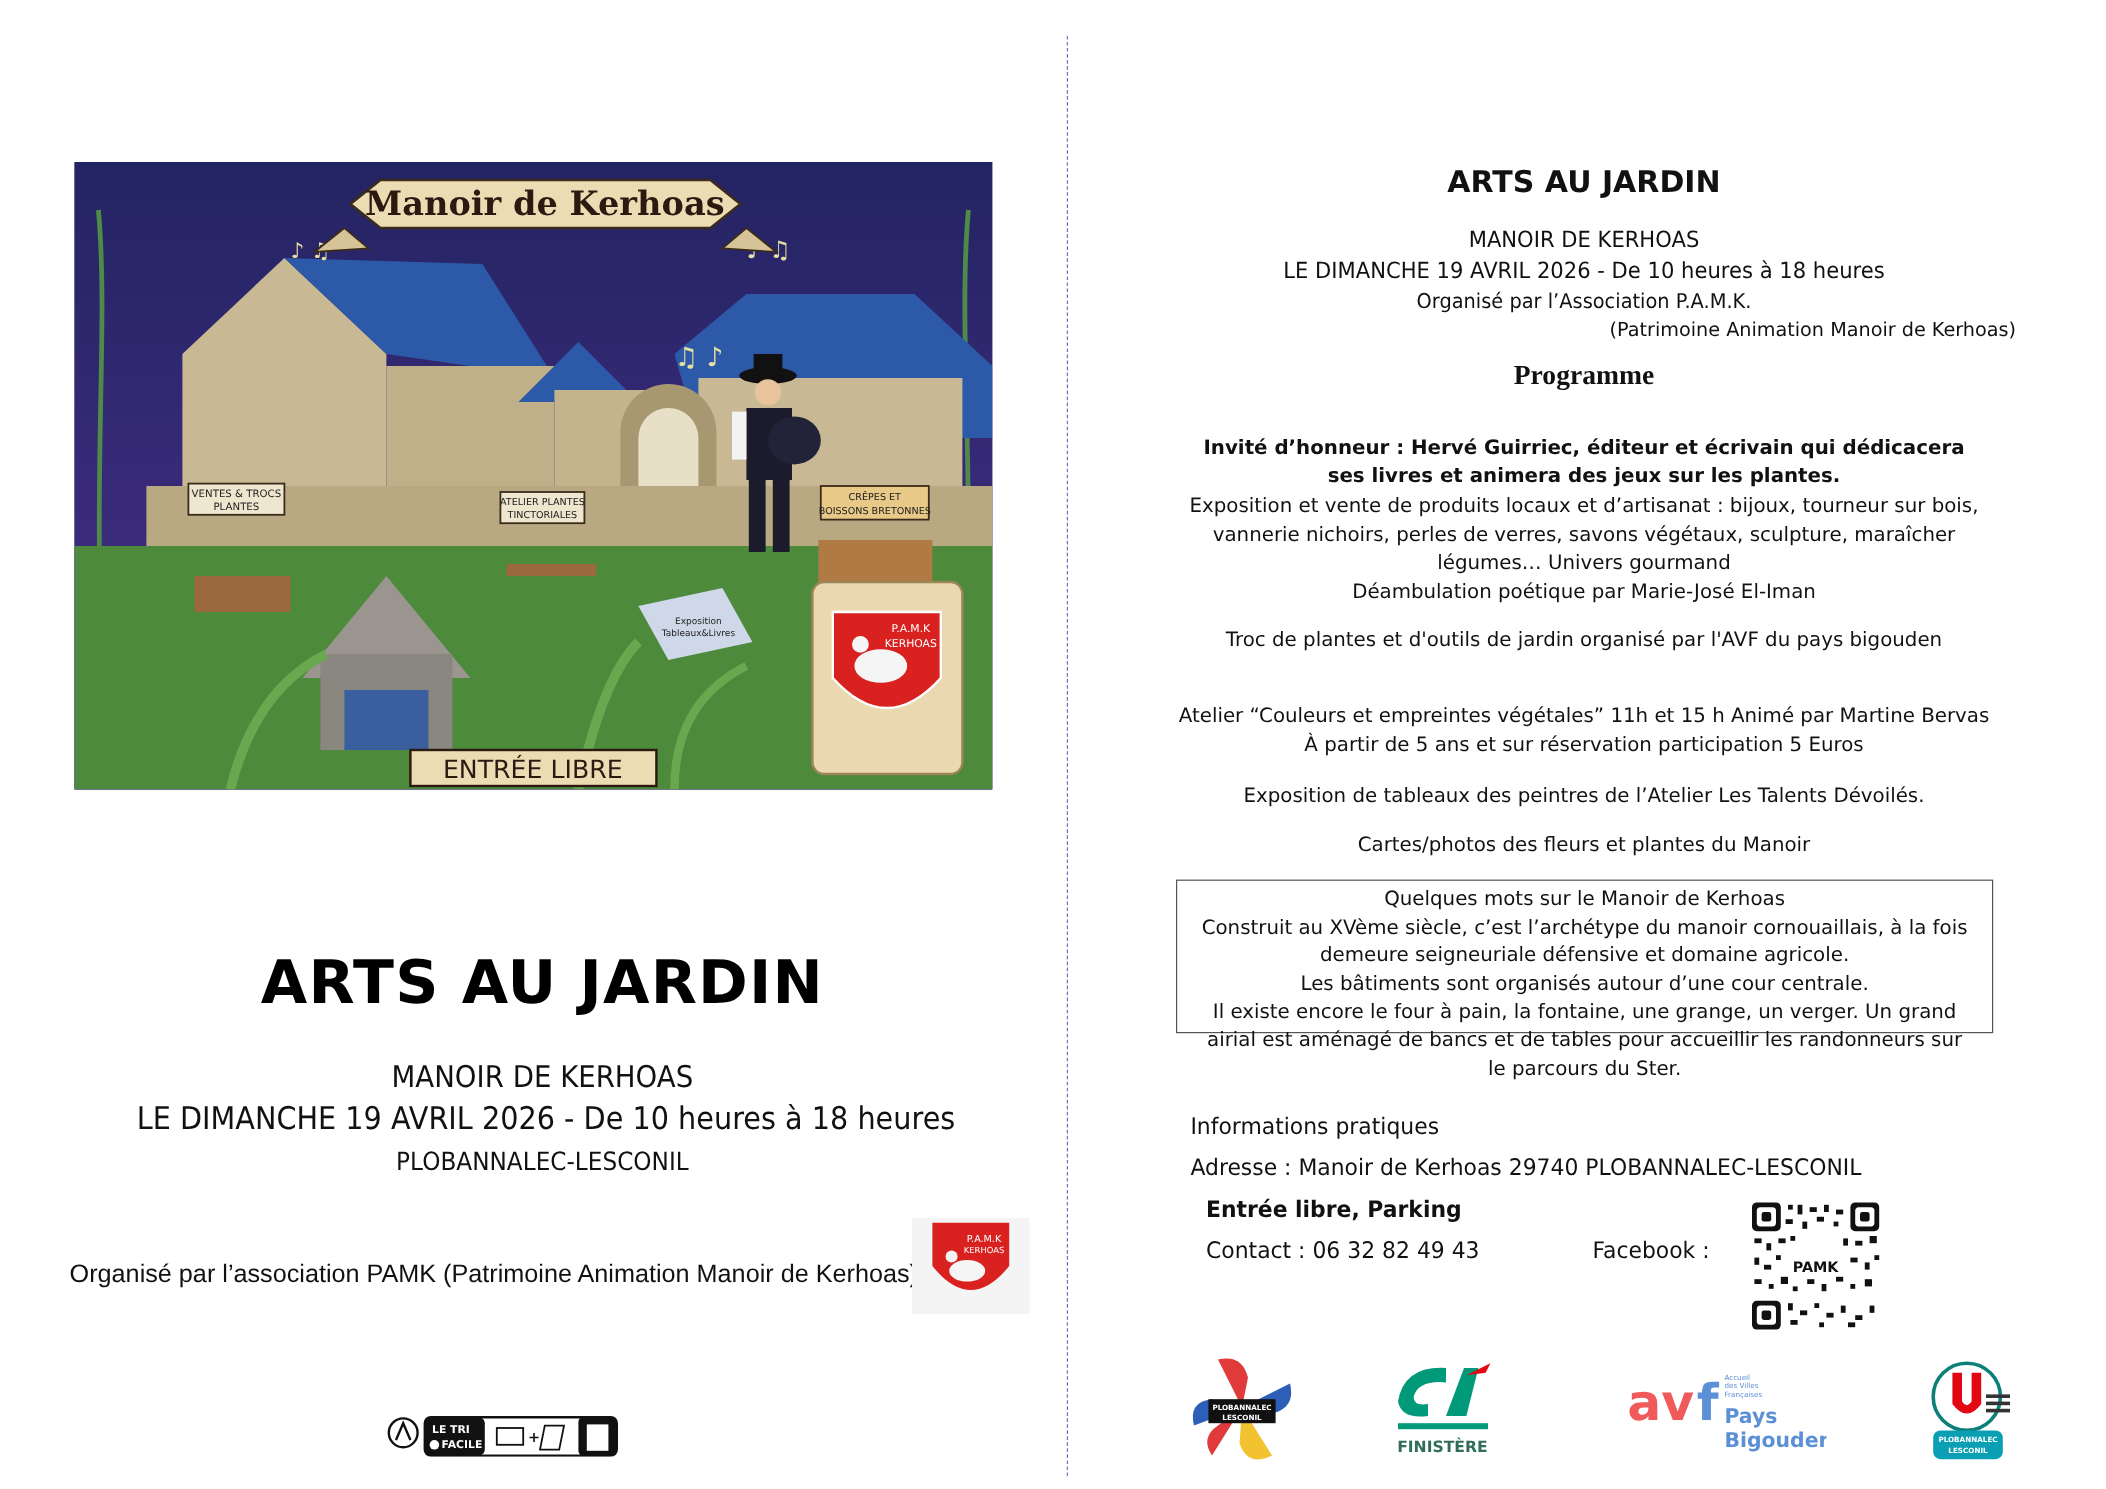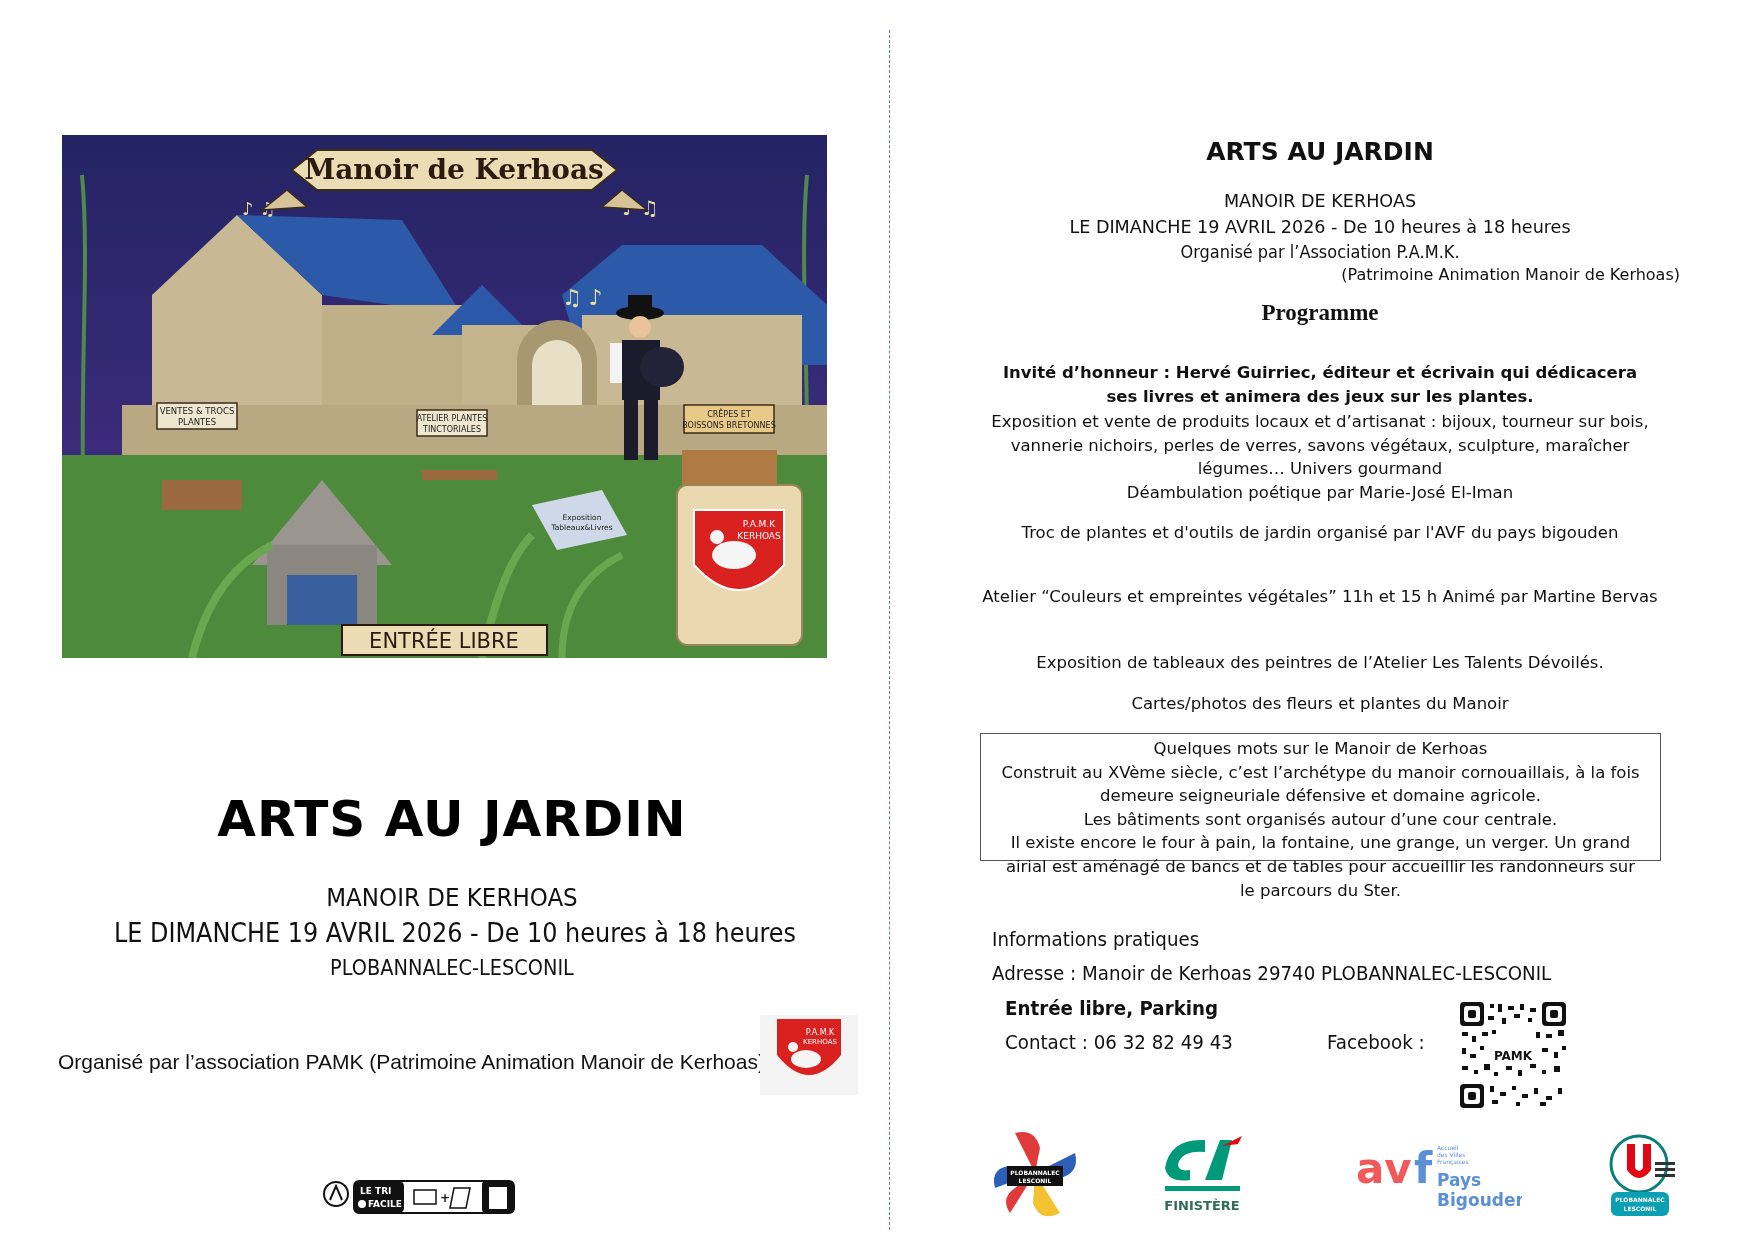--- a/index.html
+++ b/index.html
@@ -226,20 +226,21 @@
   <div>Exposition et vente de produits locaux et d’artisanat : bijoux, tourneur sur bois,</div>
   <div>vannerie nichoirs, perles de verres, savons végétaux, sculpture, maraîcher</div>
   <div>légumes… Univers gourmand</div>
   <div>Déambulation poétique par Marie-José El-Iman</div>
 </div>
 <div class="r-col r-block r-b2">
   <div>Troc de plantes et d'outils de jardin organisé par l'AVF du pays bigouden</div>
 </div>
 <div class="r-col r-block r-b3">
   <div>Atelier “Couleurs et empreintes végétales” 11h et 15 h Animé par Martine Bervas</div>
+  <div>À partir de 5 ans et sur réservation participation 5 Euros</div>
 </div>
 <div class="r-col r-block r-b4">
   <div>Exposition de tableaux des peintres de l’Atelier Les Talents Dévoilés.</div>
 </div>
 <div class="r-col r-block r-b5">
   <div>Cartes/photos des fleurs et plantes du Manoir</div>
 </div>
 
 <div class="info-box">
   <div>Quelques mots sur le Manoir de Kerhoas</div>

